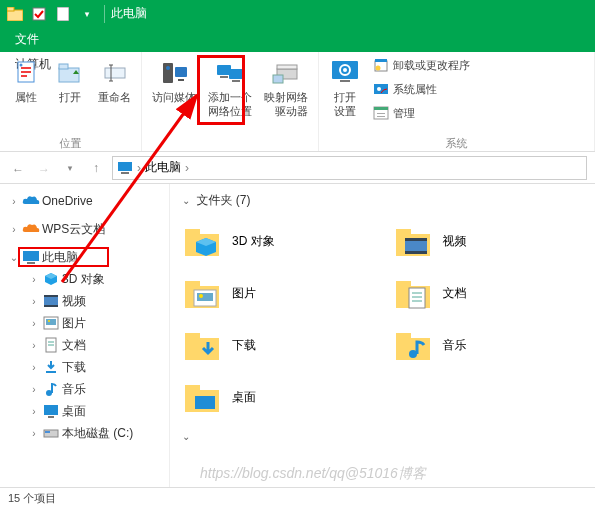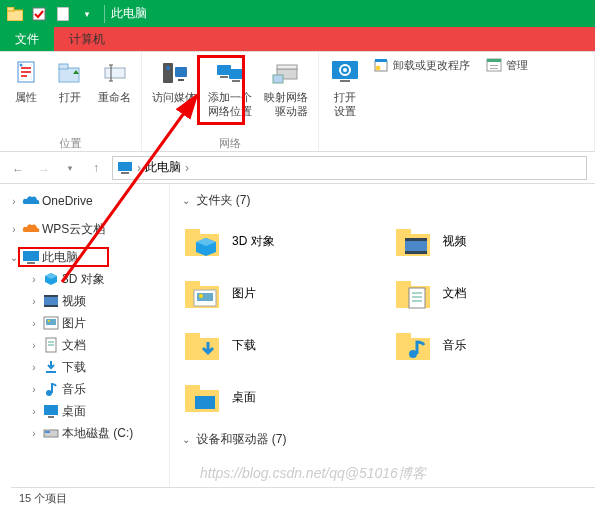--- a/index.html
+++ b/index.html
@@ -2,31 +2,31 @@
 <html><head>
   <meta charset="utf-8">
   <style>
     * { margin: 0; padding: 0; box-sizing: border-box; font-family: "Microsoft YaHei", "Segoe UI", sans-serif; }
     body { width: 595px; height: 509px; background: #fff; font-size: 12px; overflow: hidden; position: relative; }
     .titlebar { height: 27px; background: #00a650; display: flex; align-items: center; padding: 0 4px; color: #fff; }
     .titlebar .qat { display: flex; gap: 2px; align-items: center; }
     .titlebar .qbtn { width: 22px; height: 22px; display: flex; align-items: center; justify-content: center; }
     .titlebar .divider { width: 1px; height: 18px; background: rgba(255,255,255,0.4); margin: 0 6px; }
     .titlebar .title { color: #fff; font-size: 12px; }
-    .tabs { height: 25px; background: #ef4444; display: flex; border-bottom: 1px solid #ddd; }
+    .tabs { height: 25px; background: #bef264; display: flex; border-bottom: 1px solid #ddd; flex-direction: column; }
     .tab { padding: 0 15px; line-height: 25px; font-size: 12px; color: #333; }
     .tab.active { background: #00a650; color: #fff; }
     .ribbon { height: 100px; display: flex; border-bottom: 1px solid #ddd; background: #fff; }
     .rgroup { border-right: 1px solid #eee; padding: 2px 6px 0; display: flex; flex-direction: column; }
     .rgroup .items { flex: 1; display: flex; align-items: flex-start; gap: 4px; }
     .rgroup .glabel { text-align: center; color: #888; font-size: 11px; line-height: 16px; }
     .rbtn { display: flex; flex-direction: column; align-items: center; padding: 2px 4px; min-width: 36px; }
     .rbtn .rico { width: 32px; height: 32px; display: flex; align-items: center; justify-content: center; margin-bottom: 2px; }
     .rbtn .rlbl { font-size: 11px; color: #444; text-align: right; line-height: 14px; white-space: pre-line; }
-    .rcol { display: flex; flex-direction: row; gap: 16px; padding-left: 4px; }
+    .rcol { display: flex; flex-direction: column; gap: 2px; padding-left: 4px; }
     .rrow { display: flex; align-items: center; gap: 4px; font-size: 11px; color: #444; height: 22px; }
     .rrow .sico { width: 16px; height: 16px; }
     .highlight-box { border: 3px solid #e00; position: absolute; pointer-events: none; z-index: 10; }
     .addrbar { height: 32px; border-bottom: 1px solid #ddd; display: flex; align-items: center; padding: 4px 8px; gap: 6px; }
     .navbtn { width: 20px; height: 20px; display: flex; align-items: center; justify-content: center; color: #888; }
     .addr { flex: 1; border: 1px solid #ccc; height: 24px; display: flex; align-items: center; padding: 0 4px; gap: 4px; }
     .pc-icon { width: 16px; height: 16px; }
     .body { display: flex; height: calc(509px - 27px - 25px - 100px - 32px - 22px); }
     .nav { width: 170px; border-right: 1px solid #eee; padding: 6px 0; overflow: hidden; }
     .navrow { display: flex; align-items: center; height: 22px; padding-left: 8px; gap: 2px; }
@@ -35,21 +35,21 @@
     .navrow .nlbl { font-size: 12px; color: #333; }
     .navrow.child { padding-left: 28px; }
     .navrow.selected { position: relative; }
     .navrow.selected::after { content:""; position:absolute; left:18px; top:1px; right:60px; bottom:1px; border:2px solid #e00; }
     .content { flex: 1; padding: 8px 12px; overflow: hidden; }
     .section-head { display: flex; align-items: center; gap: 6px; margin-bottom: 10px; color: #333; }
     .fgrid { display: grid; grid-template-columns: 1fr 1fr; gap: 8px 20px; }
     .fitem { display: flex; align-items: center; gap: 10px; height: 44px; }
     .ficon { width: 40px; height: 36px; display: flex; align-items: center; justify-content: center; }
     .flabel { font-size: 12px; }
-    .status { height: 22px; border-top: 1px solid #ddd; display: flex; align-items: center; padding: 0 8px; font-size: 11px; color: #444; margin-left: 11px; }
+    .status { height: 22px; border-top: 1px solid #ddd; display: flex; align-items: center; padding: 0 8px; font-size: 11px; color: #444; }
     .watermark { position: absolute; bottom: 26px; left: 200px; right: 10px; font-style: italic; color: #ccc; font-size: 14px; pointer-events: none; }
     svg { display: block; }
     .arrow-line { position: absolute; z-index: 9; pointer-events: none; }
   </style>
 </head>
 <body>
 
 <div class="titlebar">
   <div class="qat">
     <div class="qbtn">
@@ -148,21 +148,20 @@
             <svg width="30" height="30">
               <rect x="6" y="12" width="20" height="10" fill="#d7d7d7" stroke="#999"></rect>
               <rect x="6" y="8" width="20" height="4" fill="#eee" stroke="#999"></rect>
               <rect x="2" y="18" width="10" height="8" fill="#b6d3ef" stroke="#7a9"></rect>
             </svg>
           </div>
         <div class="rlbl">映射网络
 驱动器</div>
       </div>
     </div>
-    <div class="glabel">网络</div>
   </div>
 
   <div class="rgroup" style="flex:1;">
     <div class="items">
       <div class="rbtn">
         <div class="rico">
             <svg width="30" height="30">
               <rect x="2" y="4" width="26" height="18" fill="#1f8dd6" rx="1"></rect>
               <circle cx="15" cy="13" r="5" fill="none" stroke="#fff" stroke-width="2"></circle>
               <circle cx="15" cy="13" r="2" fill="#fff"></circle>
@@ -176,29 +175,38 @@
         <div class="rrow">
             <svg class="sico" width="16" height="16">
               <rect x="2" y="4" width="12" height="10" fill="#fff" stroke="#888"></rect>
               <rect x="2" y="2" width="12" height="3" fill="#1f8dd6"></rect>
               <circle cx="5" cy="11" r="2.5" fill="#ffcf40"></circle>
             </svg>
             <span>卸载或更改程序</span>
           </div>
         <div class="rrow">
             <svg class="sico" width="16" height="16">
+              <rect x="1" y="3" width="14" height="10" fill="#1f8dd6"></rect>
+              <circle cx="6" cy="8" r="2" fill="#fff"></circle>
+              <path d="M8 12 q2 -4 6 -4" stroke="#e00" fill="none"></path>
+            </svg>
+            <span>系统属性</span>
+          </div>
+        <div class="rrow">
+            <svg class="sico" width="16" height="16">
               <rect x="1" y="2" width="14" height="12" fill="#fff" stroke="#999"></rect>
               <rect x="1" y="2" width="14" height="3" fill="#4a7"></rect>
               <rect x="4" y="8" width="8" height="1" fill="#aaa"></rect>
               <rect x="4" y="11" width="8" height="1" fill="#aaa"></rect>
             </svg>
             <span>管理</span>
           </div>
       </div>
     </div>
+    <div class="glabel">系统</div>
   </div>
 </div>
 
 <div class="highlight-box" style="left:197px; top:55px; width:48px; height:70px;"></div>
 
 <div class="addrbar">
   <div class="navbtn">←</div>
   <div class="navbtn" style="color:#ccc;">→</div>
   <div class="navbtn" style="font-size:9px;">▾</div>
   <div class="navbtn">↑</div>
@@ -411,21 +419,20 @@
               <rect x="3" y="10" width="34" height="22" fill="#ffd76a"></rect>
               <rect x="3" y="5" width="15" height="6" fill="#ffd76a"></rect>
               <rect x="13" y="16" width="20" height="13" fill="#1f8dd6"></rect>
             </svg>
           </div>
           <span class="flabel">桌面</span>
         </div>
     </div>
     <div class="section-head" style="margin-top:12px;">
         <span style="font-size:10px;color:#666;">⌄</span>
-        <span>设备和驱动器 (7)</span>
       </div>
   </div>
 </div>
 
 <div class="status">
     <span>15 个项目</span>
   </div>
 
 <svg class="arrow-line" style="left:0;top:0;" width="595" height="509">
   <defs>

